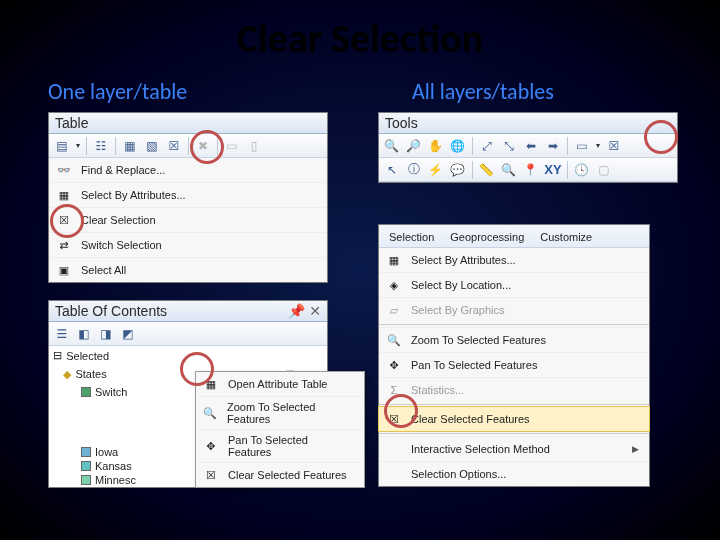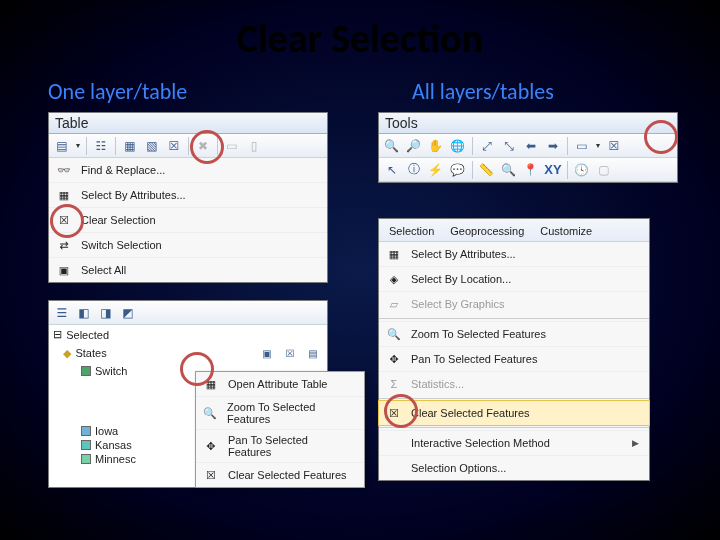--- a/index.html
+++ b/index.html
@@ -130,20 +130,24 @@
       <span>Switch Selection</span>
     </div>
     <div class="menu-item">
       <span class="micon">▣</span>
       <span>Select All</span>
     </div>
   </div>
 </div>
 
 <div class="panel" style="left:48px; top:300px; width:280px; height:188px;">
+  <div class="titlebar" style="display:flex;justify-content:space-between;">
+    <span>Table Of Contents</span>
+    <span style="color:#666;">📌 ✕</span>
+  </div>
   <div class="toolbar-row">
     <div class="tbtn">☰</div>
     <div class="tbtn">◧</div>
     <div class="tbtn">◨</div>
     <div class="tbtn">◩</div>
   </div>
   <div class="toc-list">
     <div class="toc-row">
       <span>⊟</span>
       <span>Selected</span>
@@ -221,21 +225,21 @@
     <div class="tbtn">📏</div>
     <div class="tbtn">🔍</div>
     <div class="tbtn dim">📍</div>
     <div class="tbtn" style="font-size:13px;font-weight:bold;color:#2a5aa0;">XY</div>
     <div class="sep"></div>
     <div class="tbtn dim">🕓</div>
     <div class="tbtn dim">▢</div>
   </div>
 </div>
 
-<div class="panel" style="left:378px; top:218px; width:272px;">
+<div class="panel" style="left:378px; top:224px; width:272px;">
   <div class="tabs">
     <div class="tab">Selection</div>
     <div class="tab">Geoprocessing</div>
     <div class="tab">Customize</div>
   </div>
   <div class="menu">
     <div class="menu-item">
       <span class="micon">▦</span>
       <span>Select By Attributes...</span>
     </div>

